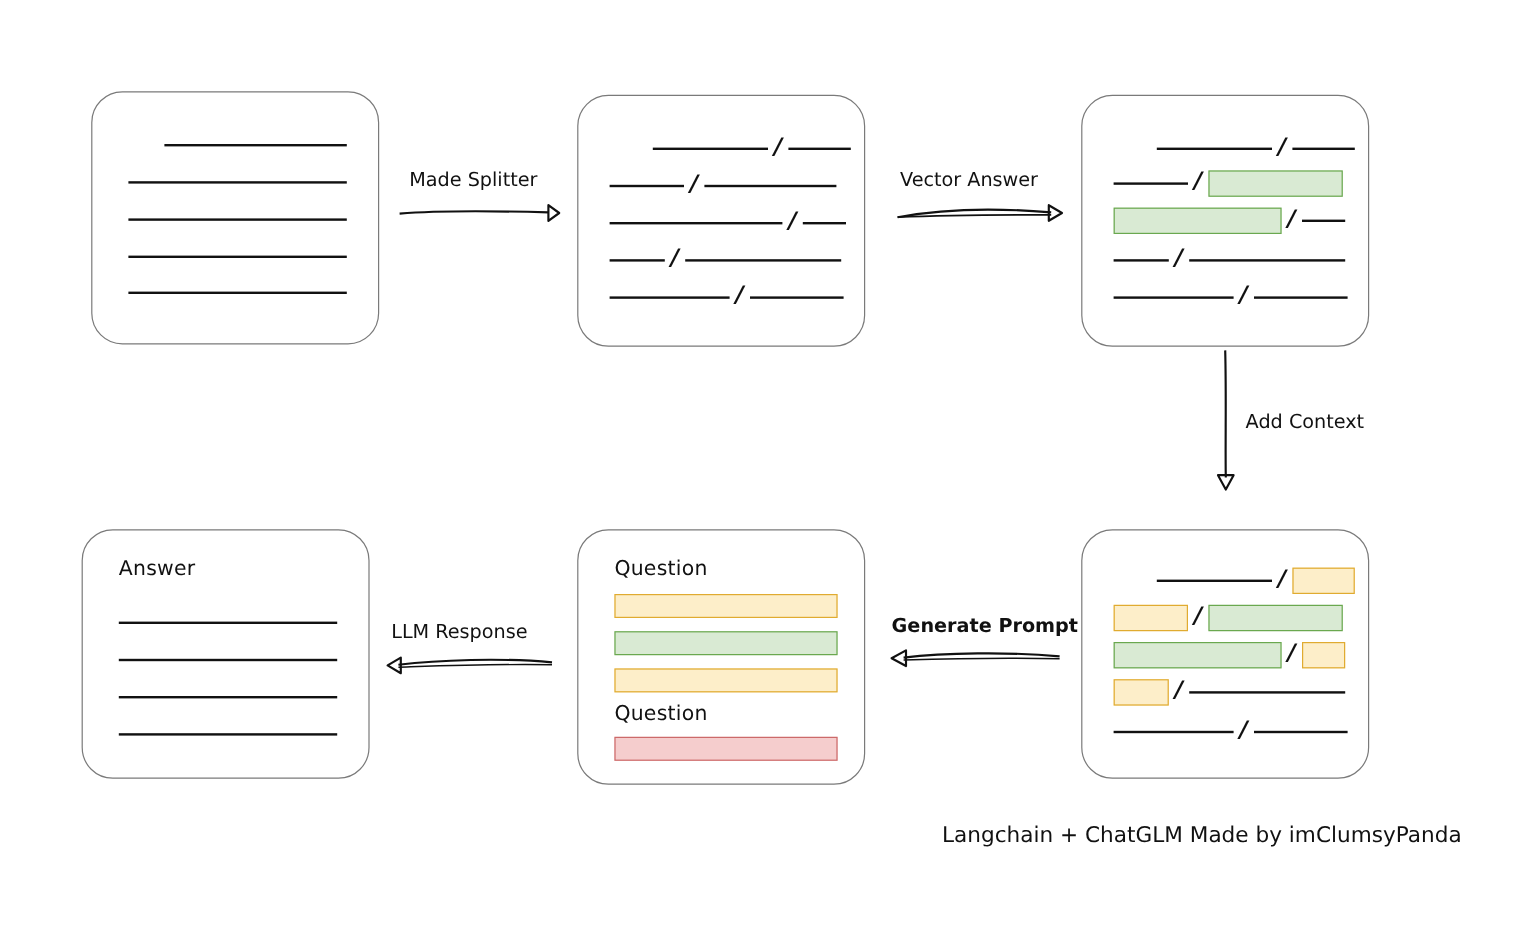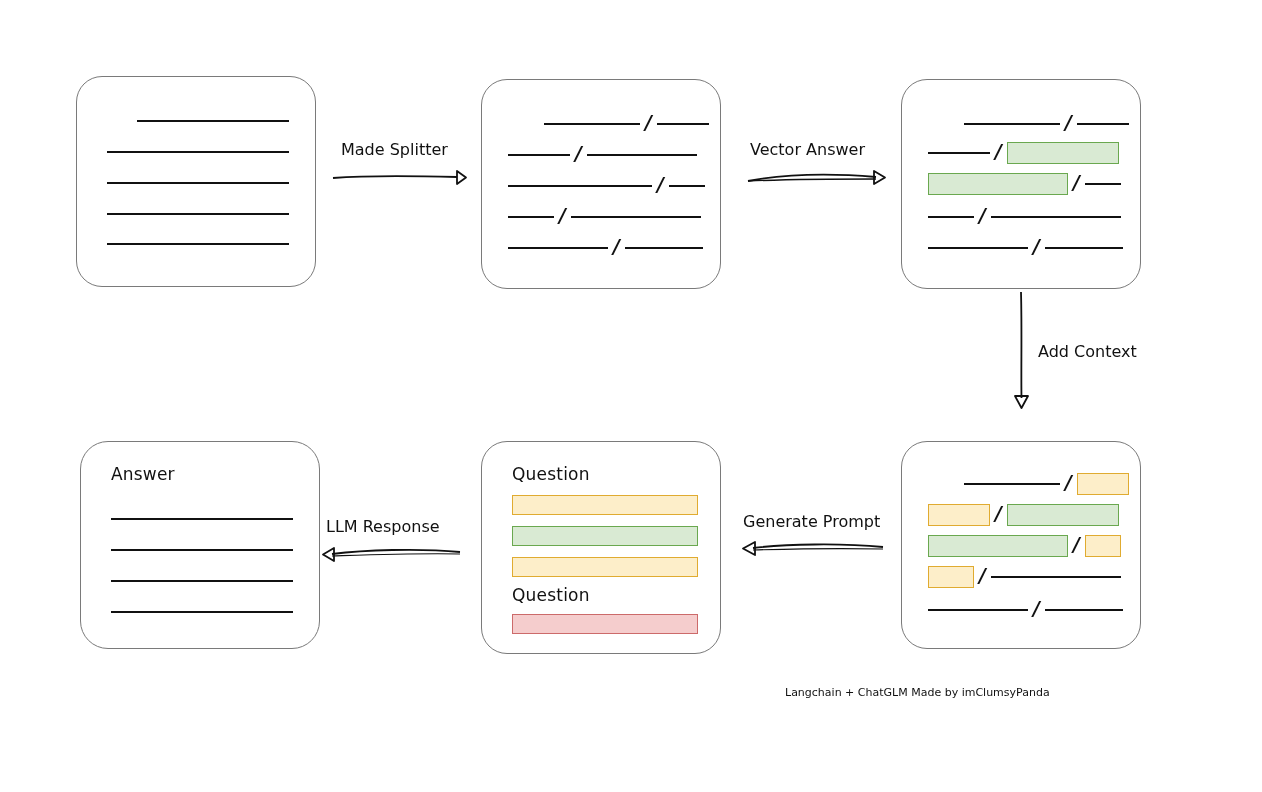--- a/index.html
+++ b/index.html
@@ -97,21 +97,21 @@
     font-size: 16px;
     color: #111111;
     white-space: nowrap;
   }
   svg.arrow { display: block; overflow: visible; }
 
   
   .caption {
     position: absolute;
     font-family: "DejaVu Sans", sans-serif;
-    font-size: 11px;
+    font-size: 18px;
     color: #111111;
     white-space: nowrap;
   }
 </style>
 </head>
 <body>
 
 <div class="card" style="left:76px; top:76px; width:240px; height:211px;">
   <div class="rowset">
     <div class="row" style="left:60px; top:33px;">
@@ -241,21 +241,21 @@
     </div>
     <div class="row" style="left:26px; top:157px;">
       <div class="seg" style="width:100px;"></div>
       <span class="slash">/</span>
       <div class="seg" style="width:78px;"></div>
     </div>
   </div>
 </div>
 
 <div class="arrow-wrap" style="left:741px; top:512px; width:144px; height:50px;">
-  <div class="arrow-label" style="left:2px; top:0px;">Generate Prompt</div>
+  <div class="arrow-label" style="left:2px; top:0px;font-weight:bold;">Generate Prompt</div>
   <svg class="arrow" width="144" height="24" style="position:absolute; left:0; top:26px;">
     <path d="M142,9 C100,5 45,6 12,10" stroke="#111" stroke-width="1.8" fill="none"></path>
     <path d="M142,11 C100,10 45,11 12,12" stroke="#111" stroke-width="1.2" fill="none"></path>
     <path d="M14,4 L2,10.5 L14,17 Z" fill="none" stroke="#111" stroke-width="1.8" stroke-linejoin="round"></path>
   </svg>
 </div>
 
 <div class="card" style="left:481px; top:441px; width:240px; height:213px;">
   <div class="card-title" style="left:30px; top:22px;">Question</div>
 
@@ -270,21 +270,21 @@
 
 <div class="arrow-wrap" style="left:322px; top:517px; width:140px; height:50px;">
   <div class="arrow-label" style="left:4px; top:0px;">LLM Response</div>
   <svg class="arrow" width="140" height="24" style="position:absolute; left:0; top:26px;">
     <path d="M138,9 C96,5 42,7 10,11" stroke="#111" stroke-width="1.8" fill="none"></path>
     <path d="M138,11 C96,10 42,12 10,13" stroke="#111" stroke-width="1.2" fill="none"></path>
     <path d="M12,5 L1,11.5 L12,18 Z" fill="none" stroke="#111" stroke-width="1.8" stroke-linejoin="round"></path>
   </svg>
 </div>
 
-<div class="card" style="left:80px; top:441px; width:240px; height:208px;border-radius:28px;">
+<div class="card" style="left:68px; top:441px; width:240px; height:208px;">
   <div class="card-title" style="left:30px; top:22px;">Answer</div>
   <div class="rowset">
     <div class="row" style="left:30px; top:66px;">
       <div class="seg" style="width:182px;"></div>
     </div>
     <div class="row" style="left:30px; top:97px;">
       <div class="seg" style="width:182px;"></div>
     </div>
     <div class="row" style="left:30px; top:128px;">
       <div class="seg" style="width:182px;"></div>

